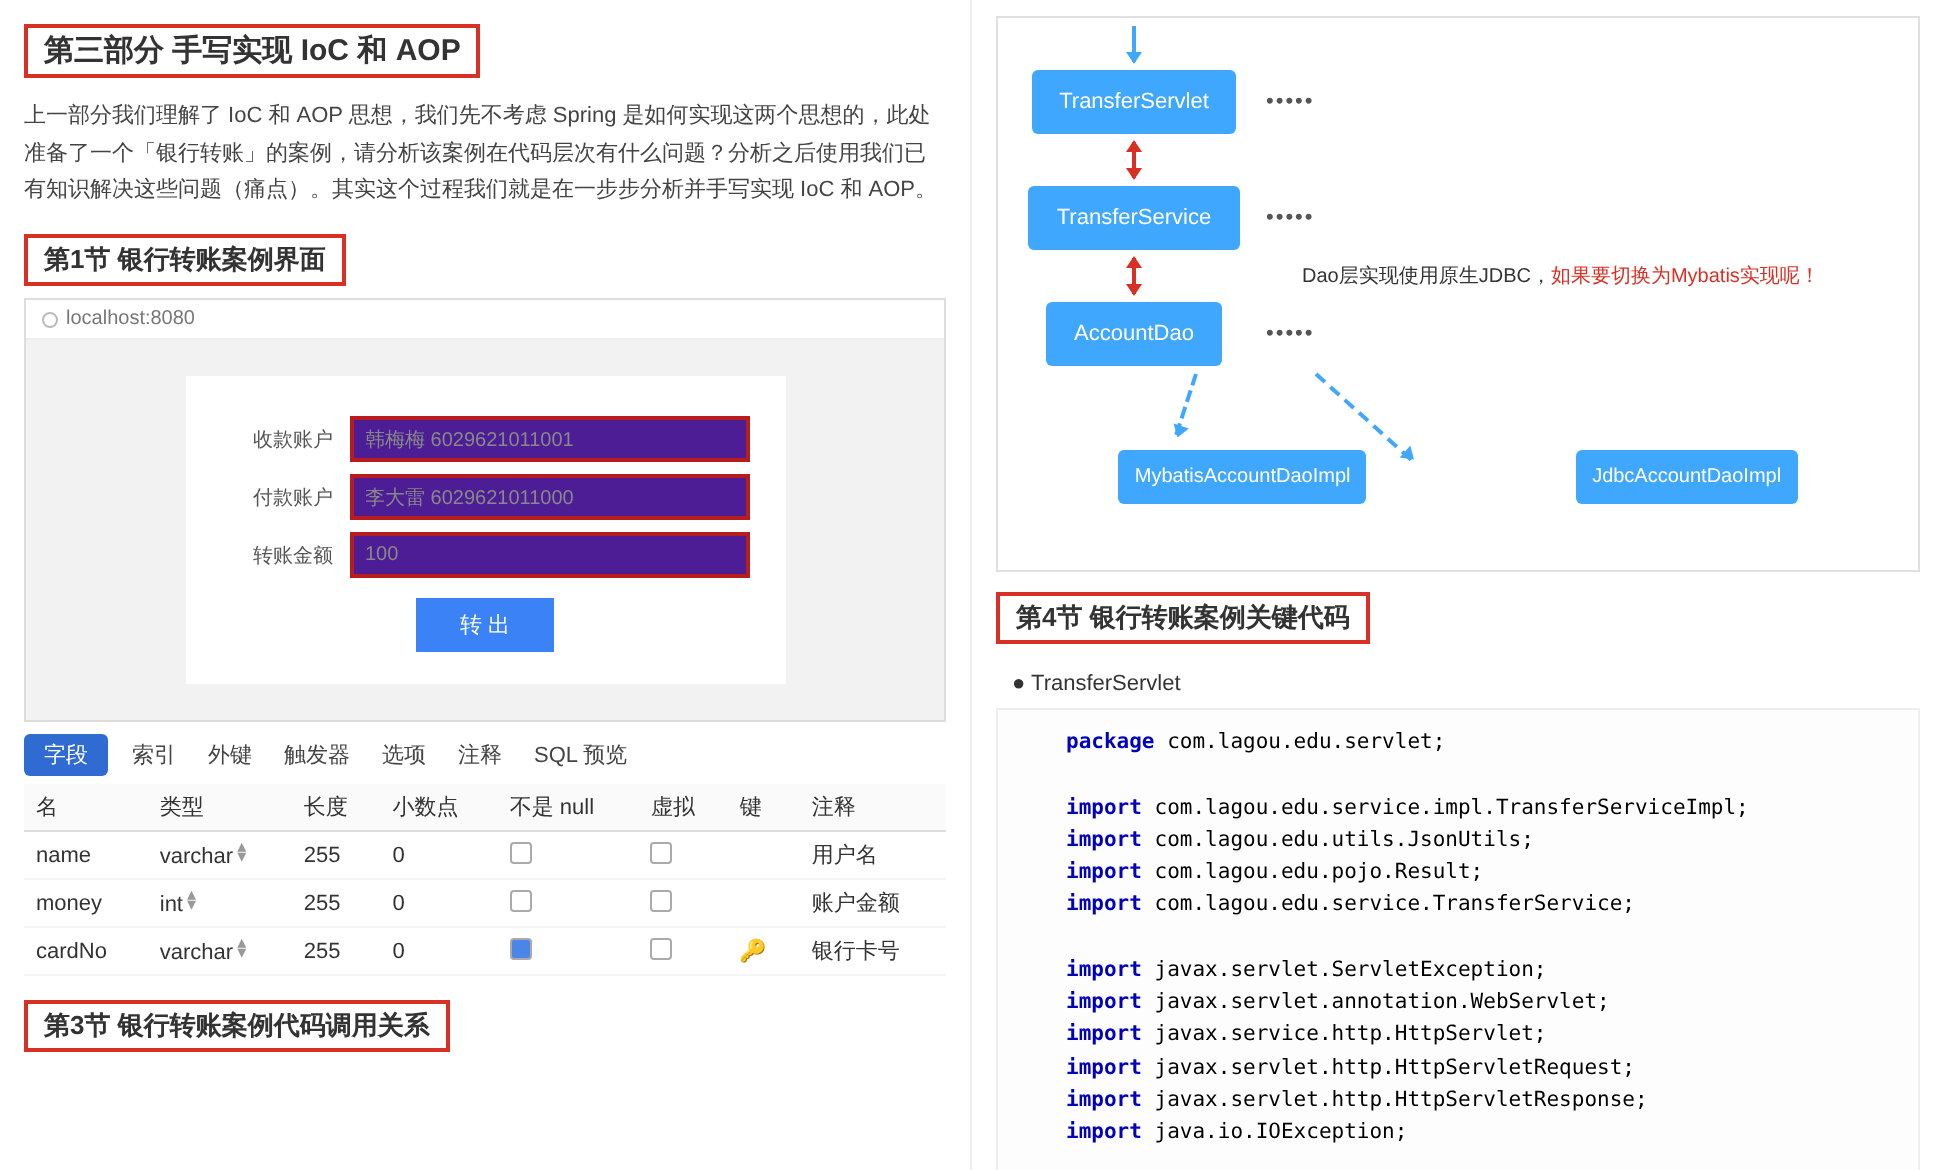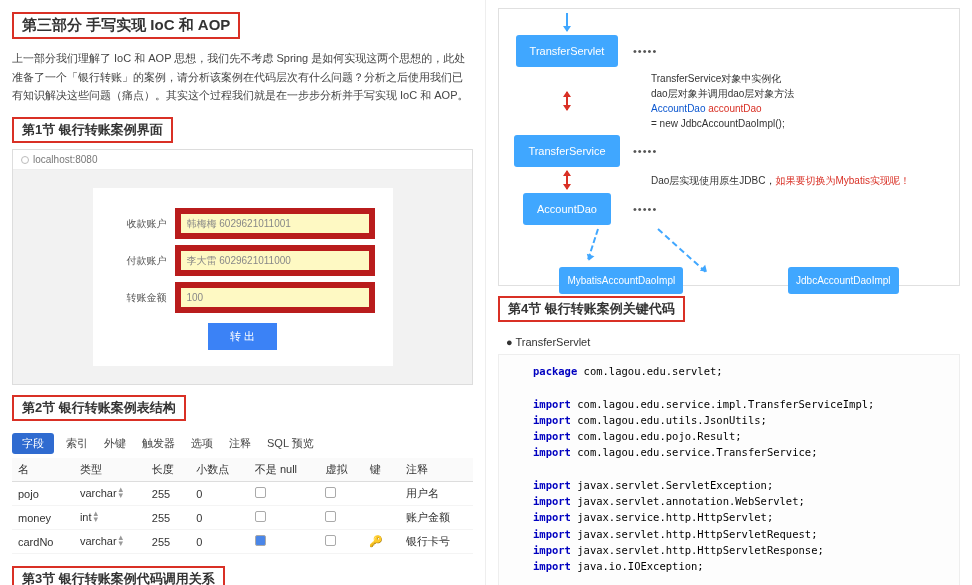--- a/index.html
+++ b/index.html
@@ -12,21 +12,21 @@
   .hi-sm { font-size: 13px; }
   .para { font-size: 11px; line-height: 1.7; color: #444; margin: 4px 0 8px 0; }
   
   .browser { border: 1px solid #ddd; background: #fff; }
   .browser-bar { display: flex; align-items: center; gap: 4px; padding: 4px 8px; border-bottom: 1px solid #eee; font-size: 10px; color: #777; text-align: center; }
   .dot { width: 8px; height: 8px; border-radius: 50%; border: 1px solid #bbb; }
   .browser-body { background: #f2f2f2; padding: 18px 0; display: flex; justify-content: center; }
   .form-card { width: 300px; background: #fff; padding: 14px 18px 16px 18px; }
   .form-row { display: flex; align-items: center; margin: 6px 0; justify-content: space-between; }
   .form-label { width: 56px; font-size: 10px; color: #555; text-align: right; margin-right: 8px; }
-  .form-input { flex: 1; border: 6px solid #b91c1c; font-size: 10px; padding: 4px 6px; color: #888; background: #fef9c3; }
+  .form-input { flex: 1; border: 2px solid #b91c1c; font-size: 10px; padding: 4px 6px; color: #888; background: #4c1d95; }
   .btn-green { display: block; margin: 10px auto 0; background: #3b82f6; color: #fff; border: none; font-size: 11px; padding: 6px 22px; }
   
   .tabsbar { margin-top: 6px; display: flex; justify-content: flex-start; gap: 8px; font-size: 11px; color: #444; align-items: center; }
   .tab-active { background: #2f6bd0; color: #fff; padding: 3px 10px; border-radius: 3px; font-size: 11px; }
   .tab { padding: 3px 4px; }
   .db-table { width: 100%; border-collapse: collapse; margin-top: 4px; font-size: 11px; }
   .db-table th { text-align: left; font-weight: normal; color: #333; padding: 4px 6px; border-bottom: 1px solid #ddd; background: #fafafa; }
   .db-table td { padding: 4px 6px; border-bottom: 1px solid #f4f4f4; color: #333; }
   .updown { color: #999; font-size: 9px; display: inline-block; line-height: 0.6; margin-left: 2px; }
   .checkbox { display: inline-block; width: 11px; height: 11px; border: 1px solid #aaa; border-radius: 2px; }
@@ -87,21 +87,20 @@
           </div>
           <div class="form-row">
             <div class="form-label">转账金额</div>
             <input class="form-input" value="100" style="">
           </div>
           <button class="btn-green">转 出</button>
         </div>
       </div>
     </div>
 
-    <div class="hi hi-sm" style="margin-top:10px">第2节 银行转账案例表结构</div>
 
     <div class="tabsbar">
       <span class="tab-active">字段</span>
       <span class="tab">索引</span>
       <span class="tab">外键</span>
       <span class="tab">触发器</span>
       <span class="tab">选项</span>
       <span class="tab">注释</span>
       <span class="tab">SQL 预览</span>
     </div>
@@ -114,21 +113,21 @@
         <th>长度</th>
         <th>小数点</th>
         <th>不是 null</th>
         <th>虚拟</th>
         <th>键</th>
         <th>注释</th>
       </tr>
         </thead>
       <tbody>
         <tr>
-          <td>pojo</td>
+          <td>name</td>
           <td><span>varchar</span><span class="updown">▴<br>▾</span></td>
           <td>255</td>
           <td>0</td>
           <td><span class="checkbox"></span></td>
           <td><span class="checkbox"></span></td>
           <td></td>
           <td>用户名</td>
         </tr>
         <tr>
           <td>money</td>
@@ -168,26 +167,20 @@
             <div class="d-box">TransferServlet</div>
           </div>
         <span class="dots">•••••</span>
       </div>
       <div class="d-row">
         <div class="arrow-col">
             <div class="arrow-vert arrow-bi">
               <span class="arrow-up"></span>
             </div>
           </div>
-        <div class="d-text">
-          <span>TransferService对象中实例化</span><br>
-          <span>dao层对象并调用dao层对象方法</span><br>
-          <span class="blue">AccountDao </span><span class="red">accountDao</span><br>
-          <span>= new JdbcAccountDaoImpl();</span>
-        </div>
       </div>
       <div class="d-row">
         <div class="arrow-col">
             <div class="d-box">TransferService</div>
           </div>
         <span class="dots">•••••</span>
       </div>
       <div class="d-row">
         <div class="arrow-col">
             <div class="arrow-vert arrow-bi">

